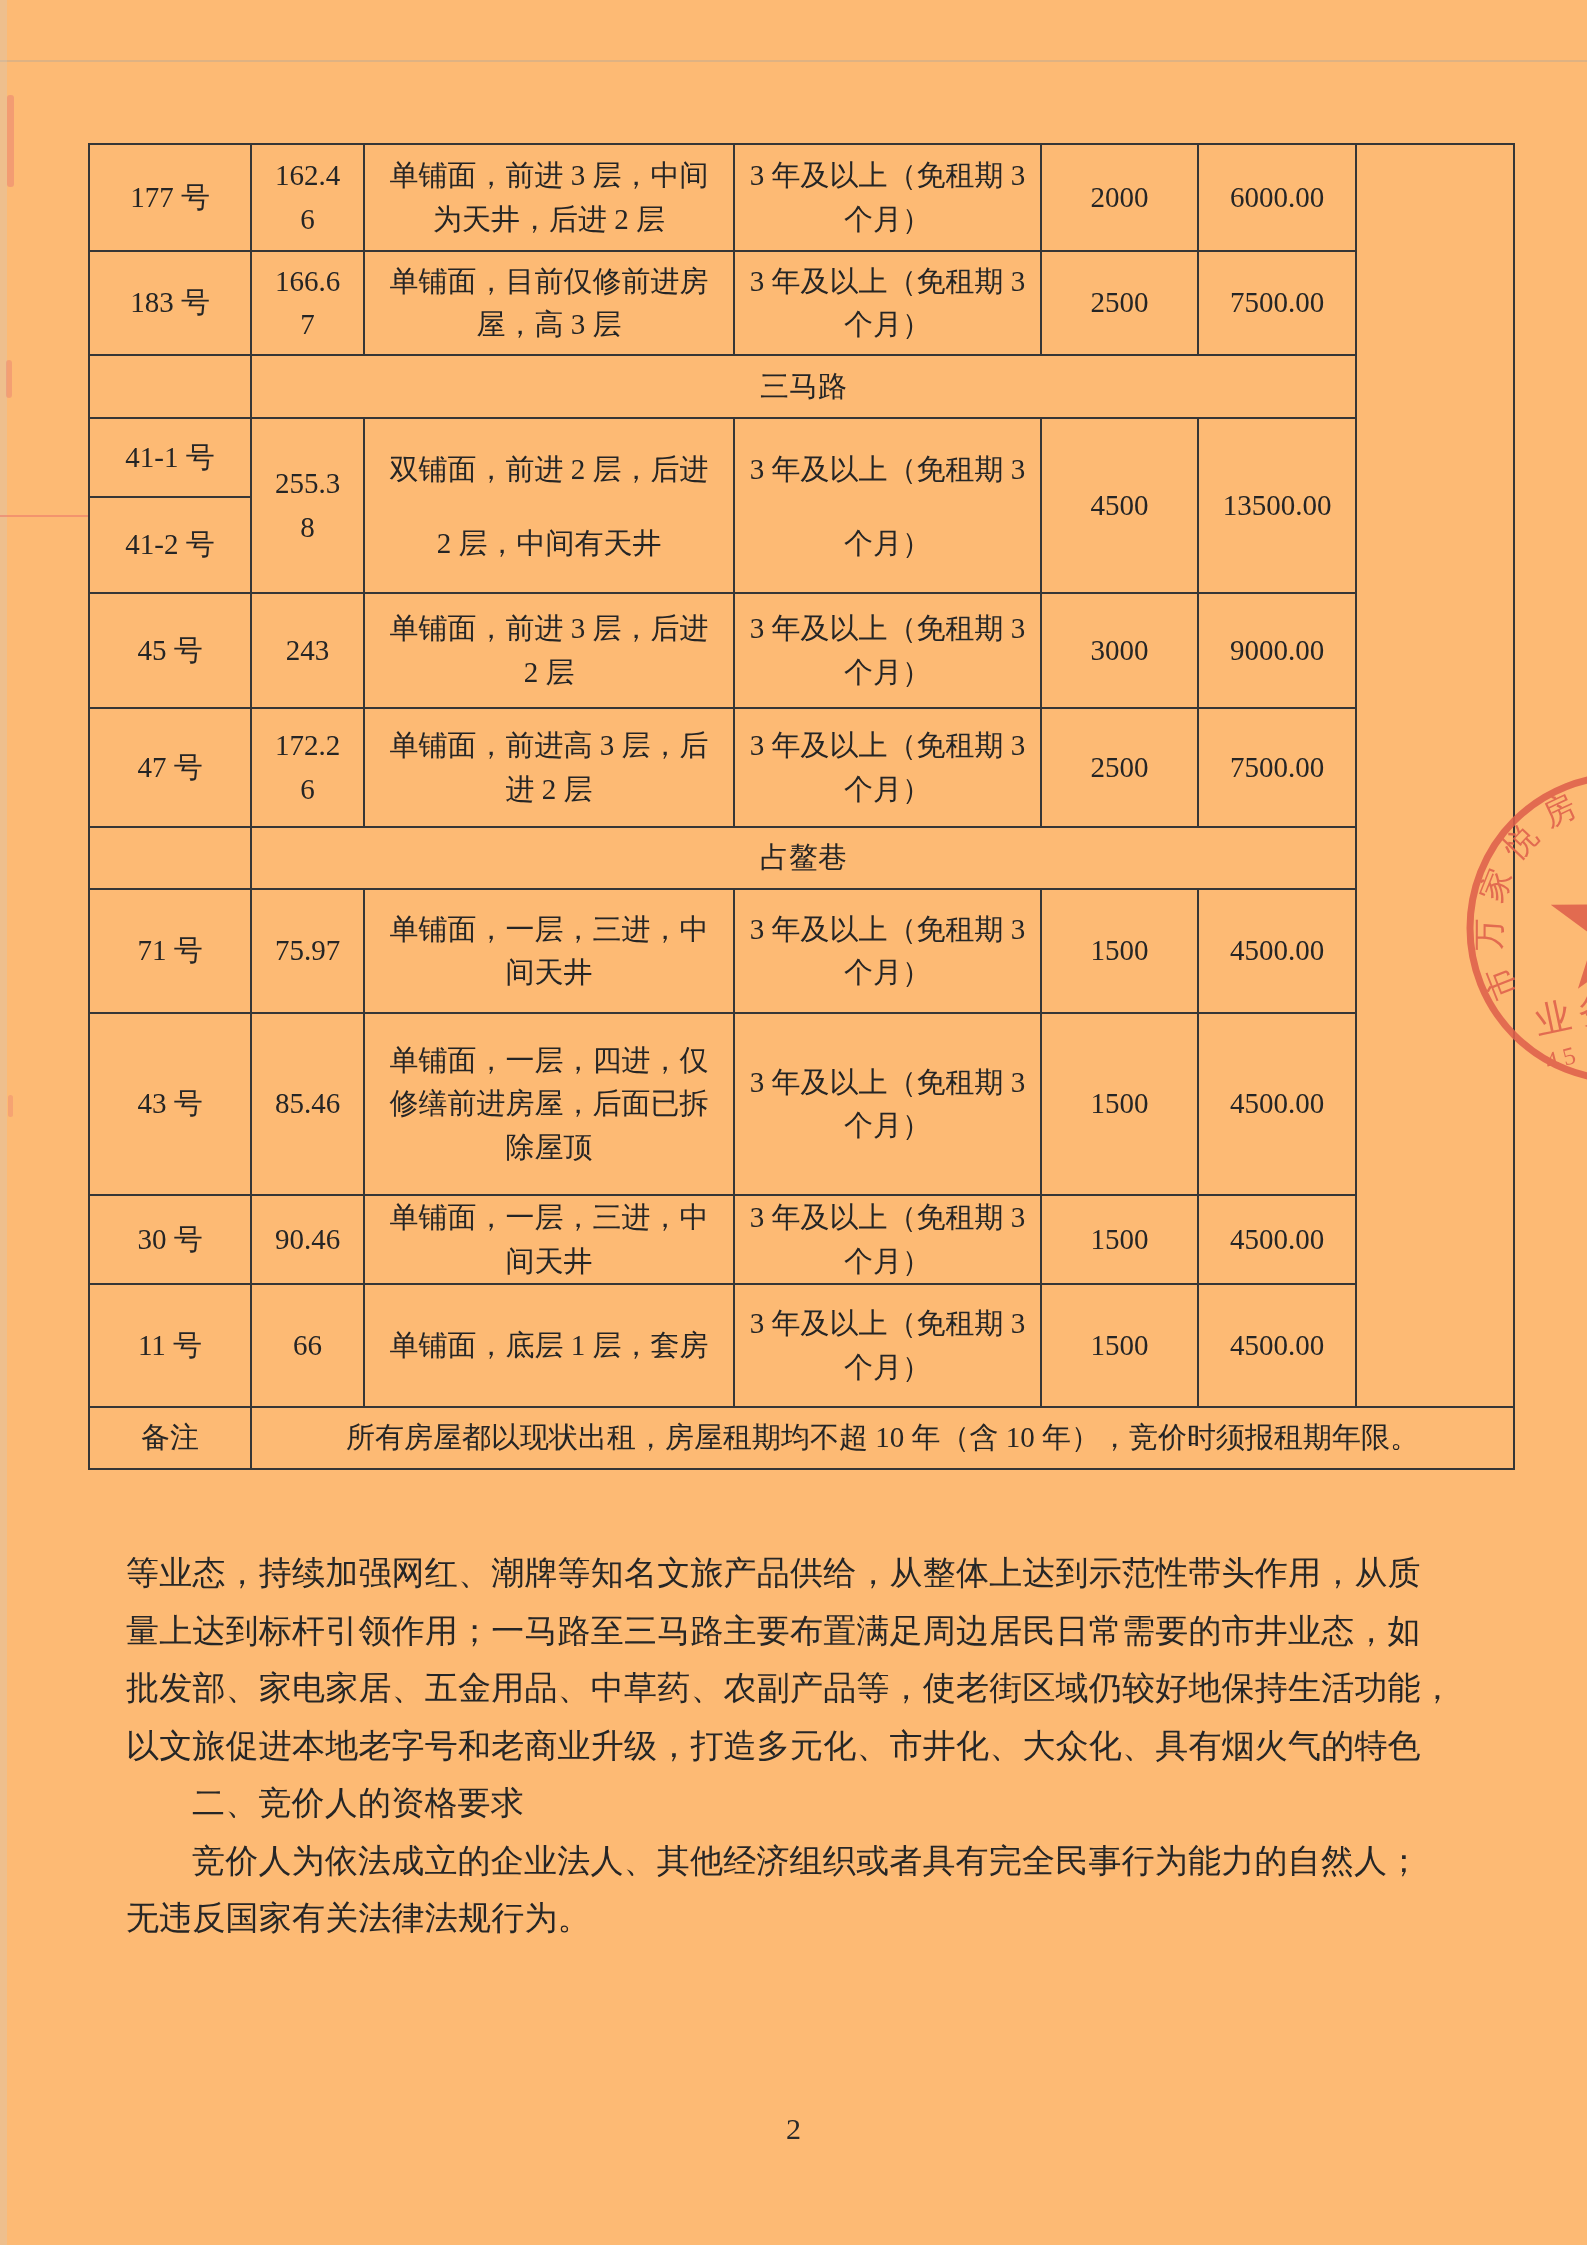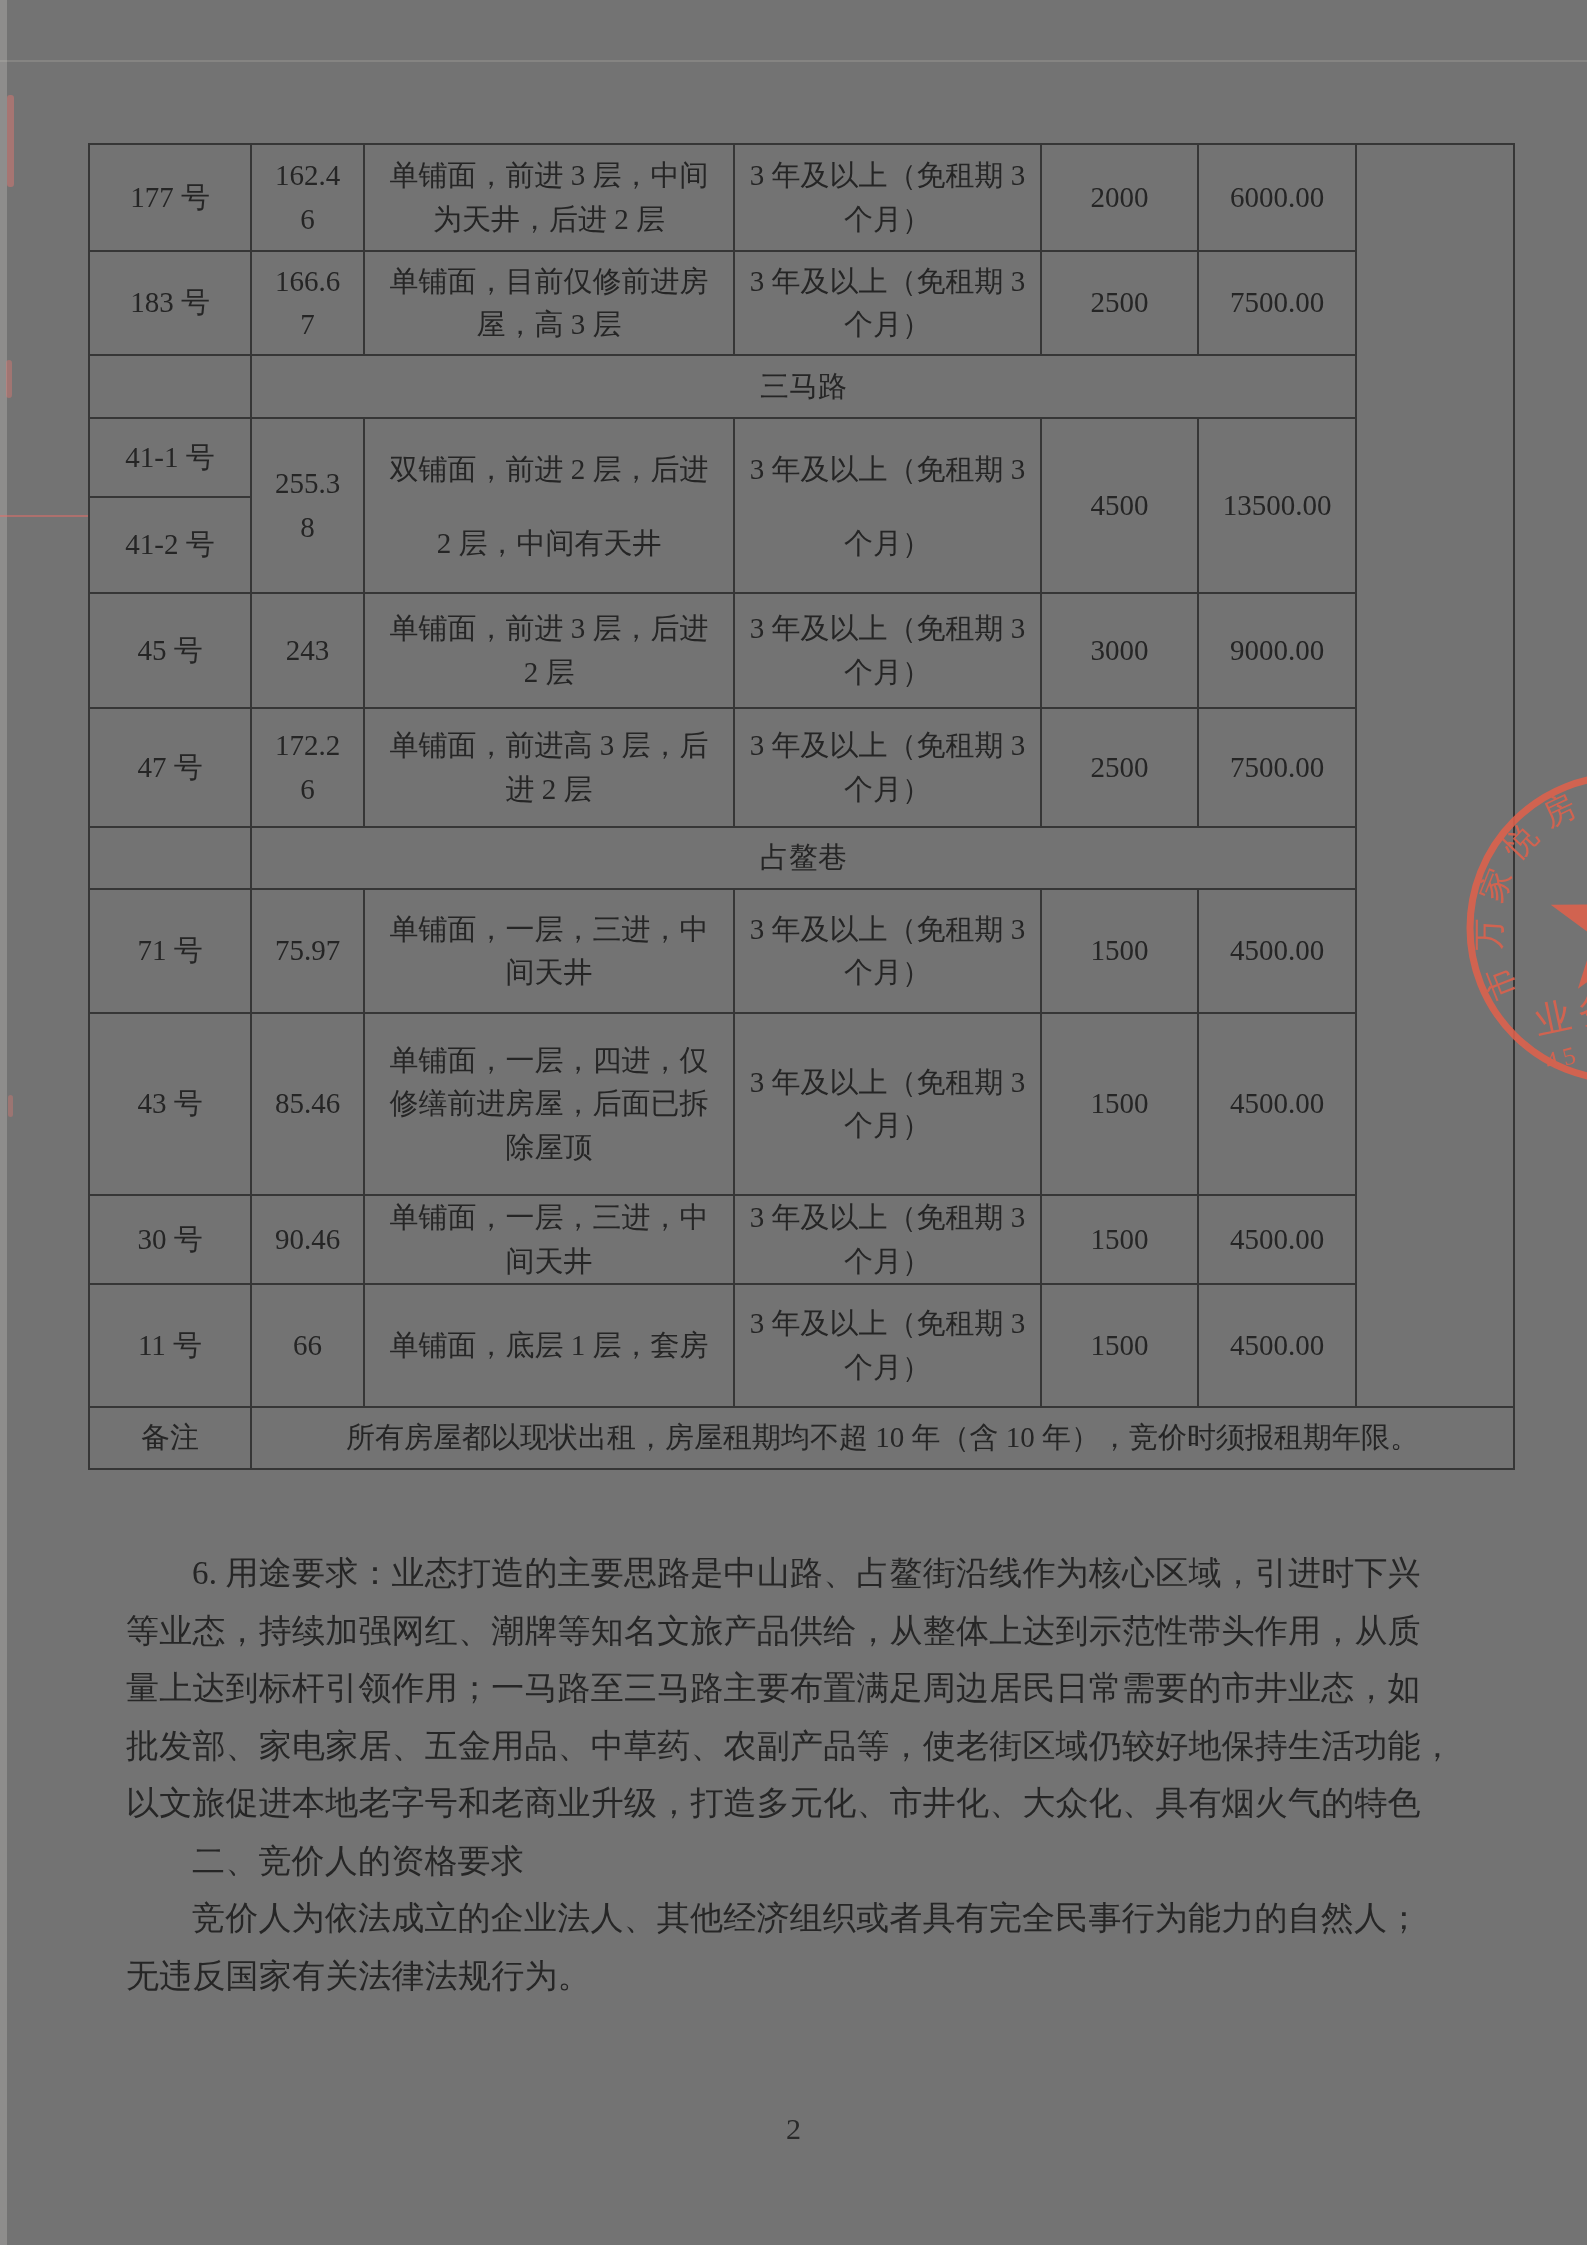--- a/index.html
+++ b/index.html
@@ -1,19 +1,19 @@
 <!DOCTYPE html>
 <html><head>
 <meta charset="utf-8">
 <style>
   html,body{margin:0;padding:0;background:#e8e8e8;}
   .page{
     position:relative;
     width:1587px;height:2245px;
-    background:#737373;
+    background:#fdba74;
     overflow:hidden;
     font-family:"Liberation Serif","DejaVu Serif",serif;
     color:#252525;
   }
   
   .scan-topline{position:absolute;left:0;top:60px;width:1587px;height:2px;background:rgba(165,162,158,.35);}
   .scan-leftband{position:absolute;left:0;top:0;width:7px;height:2245px;background:rgba(205,202,198,.30);}
   .pink-a{position:absolute;left:7px;top:95px;width:7px;height:92px;background:rgba(231,120,112,.45);border-radius:3px;}
   .pink-b{position:absolute;left:6px;top:360px;width:6px;height:38px;background:rgba(231,120,112,.40);border-radius:3px;}
   .pink-c{position:absolute;left:8px;top:1095px;width:5px;height:22px;background:rgba(231,120,112,.35);border-radius:3px;}
@@ -179,21 +179,20 @@
         <td>4500.00</td>
       </tr>
       <tr style="height:62px">
         <td>备注</td>
         <td class="remark-text" colspan="6">所有房屋都以现状出租，房屋租期均不超 10 年（含 10 年），竞价时须报租期年限。</td>
       </tr>
     </tbody>
   </table>
 
   <div class="body-text">
-    <div class="bline indent">6. 用途要求：业态打造的主要思路是中山路、占鳌街沿线作为核心区域，引进时下兴</div>
     <div class="bline">等业态，持续加强网红、潮牌等知名文旅产品供给，从整体上达到示范性带头作用，从质</div>
     <div class="bline">量上达到标杆引领作用；一马路至三马路主要布置满足周边居民日常需要的市井业态，如</div>
     <div class="bline">批发部、家电家居、五金用品、中草药、农副产品等，使老街区域仍较好地保持生活功能，</div>
     <div class="bline">以文旅促进本地老字号和老商业升级，打造多元化、市井化、大众化、具有烟火气的特色</div>
     <div class="bline indent">二、竞价人的资格要求</div>
     <div class="bline indent">竞价人为依法成立的企业法人、其他经济组织或者具有完全民事行为能力的自然人；</div>
     <div class="bline">无违反国家有关法律法规行为。</div>
   </div>
 
   <div class="page-number">2</div>

